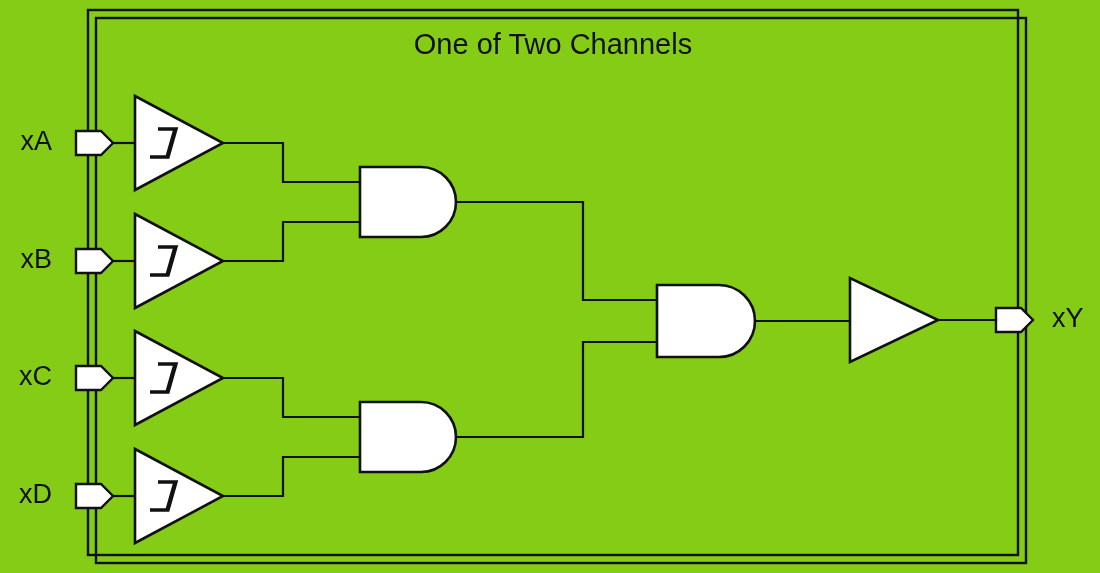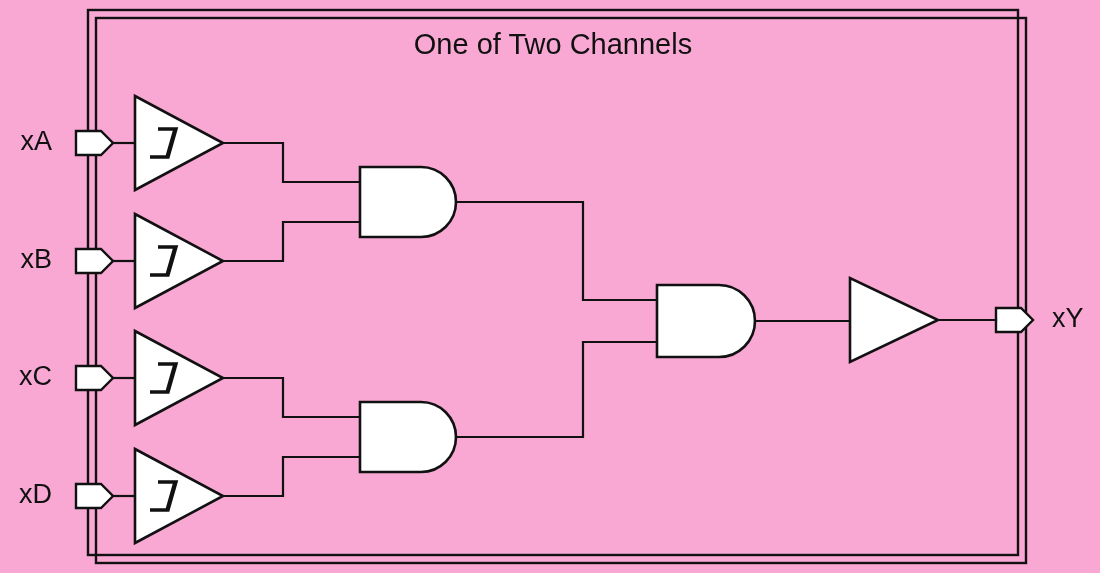--- a/index.html
+++ b/index.html
@@ -7,21 +7,21 @@
     padding: 0;
     background: #ffffff;
   }
   body {
     font-family: "Liberation Sans", sans-serif;
   }
   #canvas-wrap {
     position: relative;
     width: 1100px;
     height: 573px;
-    background: #f9a8d4;
+    background: #84cc16;
     overflow: hidden;
   }
   svg#diagram {
     display: block;
     width: 1100px;
     height: 573px;
   }
   .wire, .outline {
     fill: none;
     stroke: #111111;

